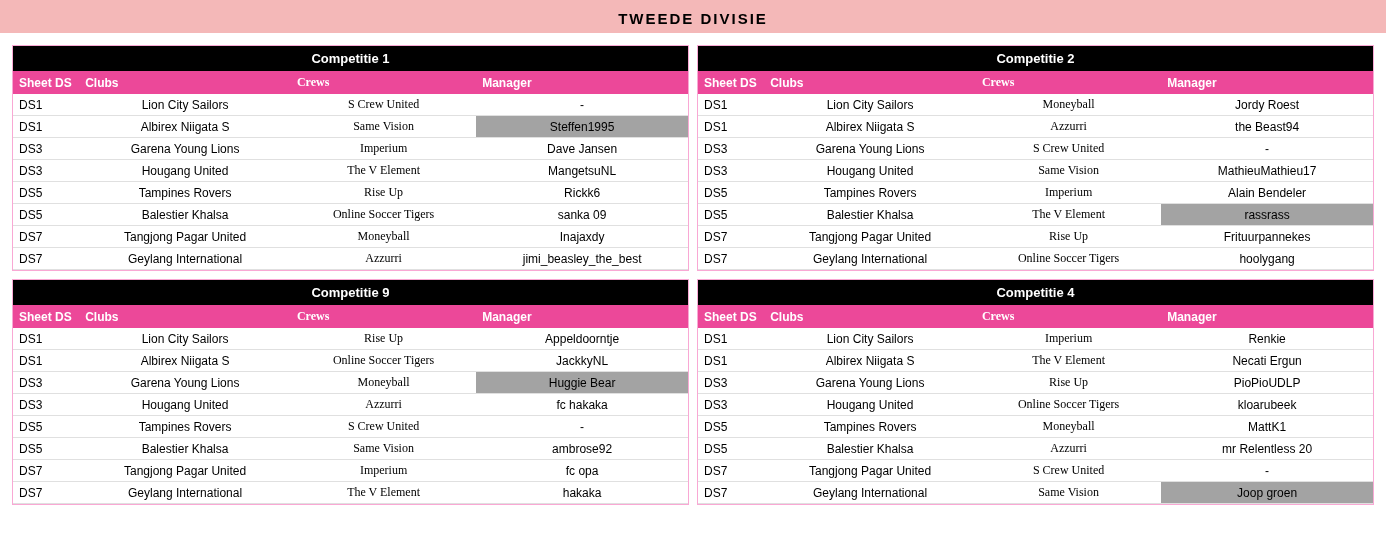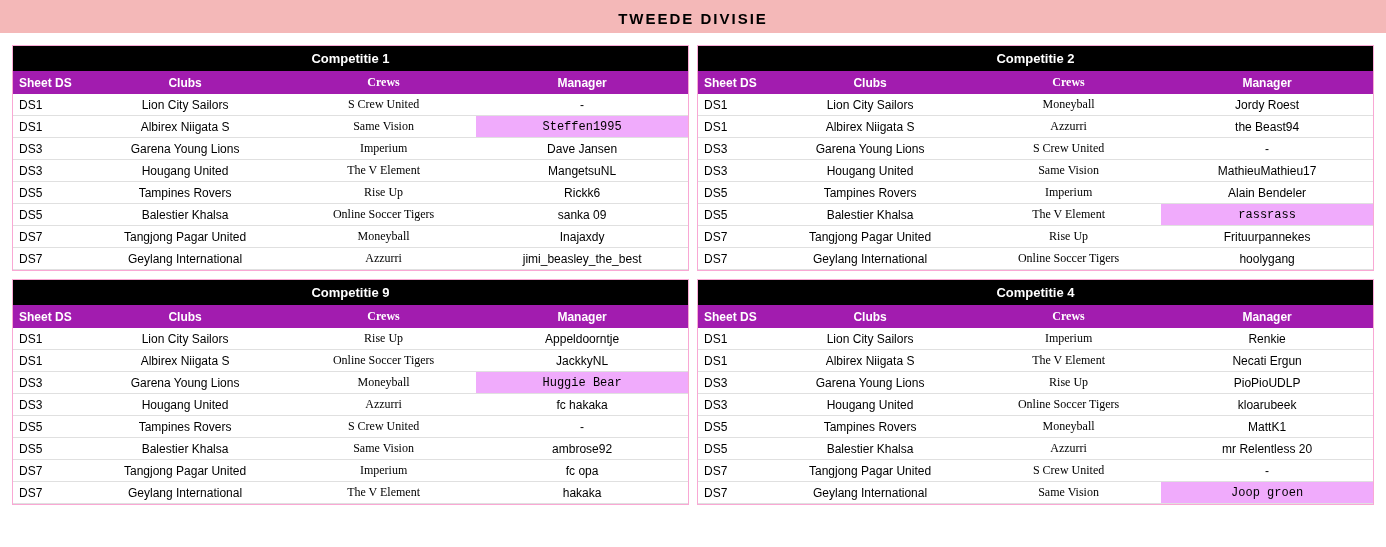--- a/index.html
+++ b/index.html
@@ -34,47 +34,46 @@
       text-align: center;
       font-weight: bold;
       padding: 5px 0;
       font-size: 13px;
     }
     table {
       width: 100%;
       border-collapse: collapse;
     }
     thead tr {
-      background: #a21caf;
+      background: #ec4899;
       color: #fff;
     }
     thead th {
       padding: 4px 6px;
       font-weight: bold;
-      text-align: center;
+      text-align: left;
       font-size: 12px;
     }
     tbody tr {
       background: #fff;
     }
     tbody tr:nth-child(odd) {
       background: #fff;
     }
     tbody td {
       padding: 3px 6px;
       border-bottom: 1px solid #e0e0e0;
       text-align: center;
     }
     tbody td:first-child {
       text-align: left;
       font-weight: normal;
     }
     .highlight-yellow {
-      background-color: #f0abfc;
-      font-family: Liberation Mono, monospace;
+      background-color: #a3a3a3;
     }
     .col-sheet { width: 50px; text-align: left !important; }
     .col-clubs { width: 160px; }
     .col-crews { width: 140px; font-family: Liberation Serif, serif; }
     .col-manager { width: 160px; }
   </style>
 </head>
 <body>
 
 <div>

